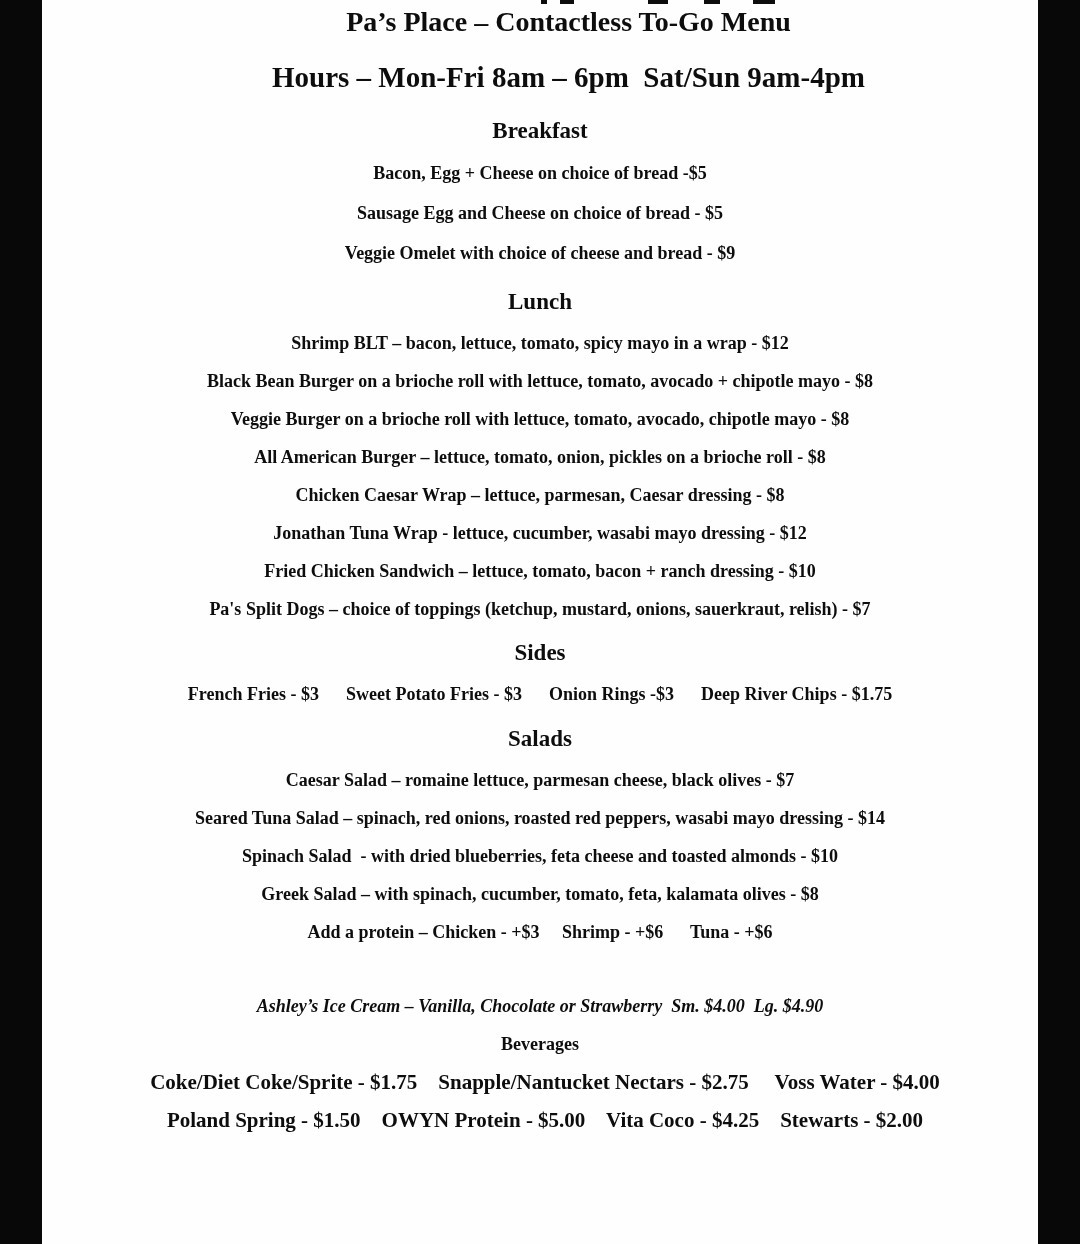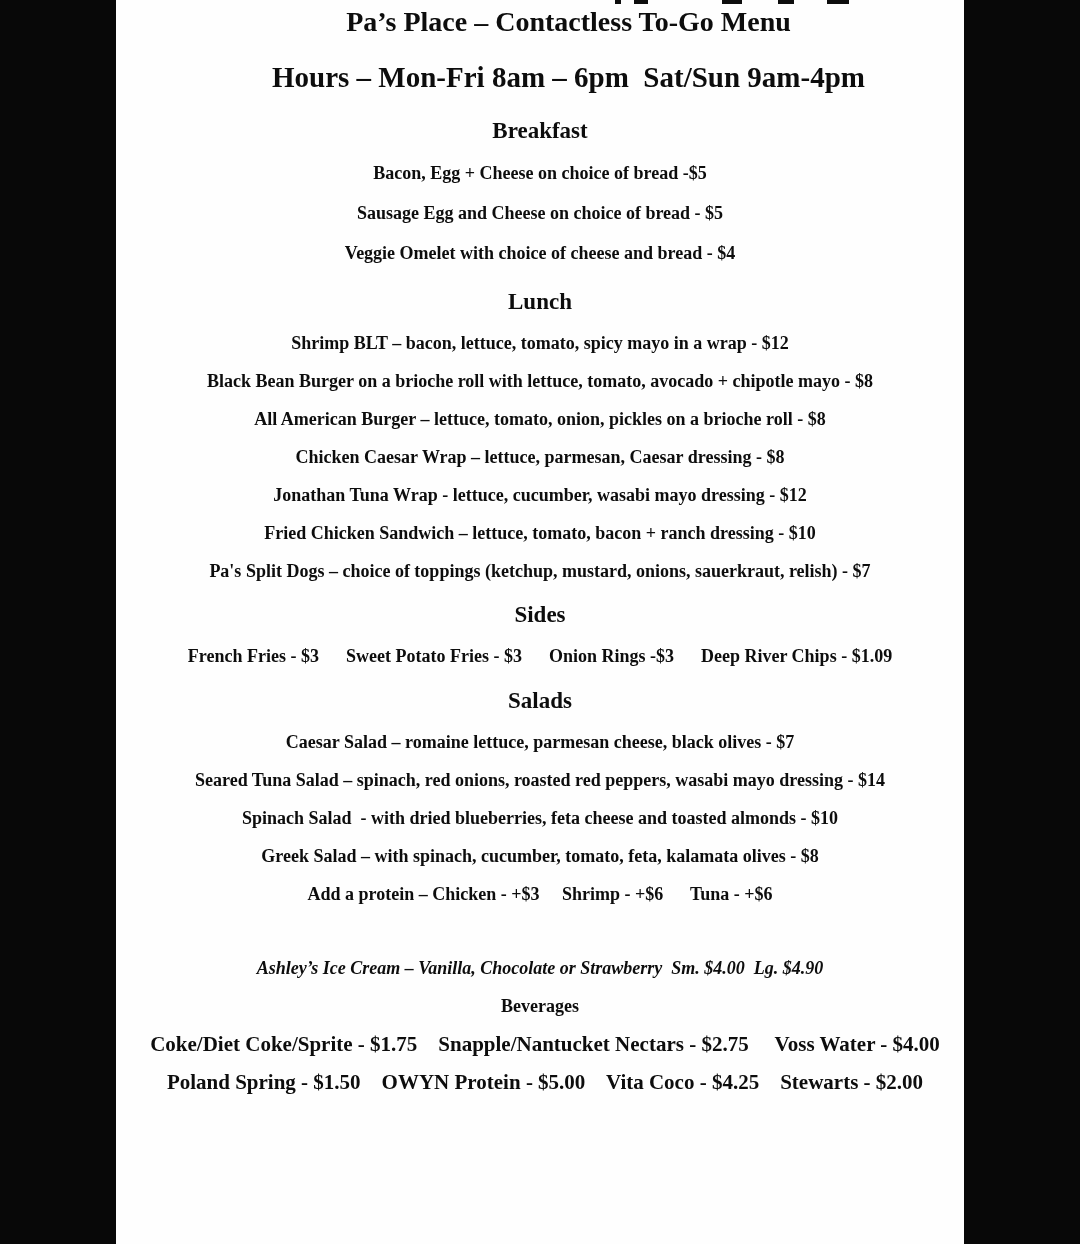--- a/index.html
+++ b/index.html
@@ -6,21 +6,21 @@
   body {
     width: 1080px;
     height: 1244px;
     background: #080808;
     overflow: hidden;
     font-family: "Liberation Serif", "DejaVu Serif", serif;
   }
   .page {
     position: relative;
     margin: 0 auto;
-    width: 848px;
+    width: 996px;
     height: 1244px;
     background: #fefefe;
     color: #0d0d0d;
     text-align: center;
     font-weight: bold;
     overflow: hidden;
   }
   .line { white-space: pre-wrap; }
 
   
@@ -68,37 +68,38 @@
 
   <div class="hdr">
     <div class="line title">Pa’s Place – Contactless To-Go Menu</div>
     <div class="line hours">Hours – Mon-Fri 8am – 6pm  Sat/Sun 9am-4pm</div>
   </div>
 
   <div class="sec bk">
     <div class="line sec-h breakfast">Breakfast</div>
     <div class="line item">Bacon, Egg + Cheese on choice of bread -$5</div>
     <div class="line item">Sausage Egg and Cheese on choice of bread - $5</div>
-    <div class="line item">Veggie Omelet with choice of cheese and bread - $4</div>
+    <div class="line item">Veggie Omelet with choice of cheese and bread - $9</div>
   </div>
 
   <div class="sec lu">
     <div class="line sec-h lunch">Lunch</div>
     <div class="line item">Shrimp BLT – bacon, lettuce, tomato, spicy mayo in a wrap - $12</div>
     <div class="line item">Black Bean Burger on a brioche roll with lettuce, tomato, avocado + chipotle mayo - $8</div>
+    <div class="line item">Veggie Burger on a brioche roll with lettuce, tomato, avocado, chipotle mayo - $8</div>
     <div class="line item">All American Burger – lettuce, tomato, onion, pickles on a brioche roll - $8</div>
     <div class="line item">Chicken Caesar Wrap – lettuce, parmesan, Caesar dressing - $8</div>
     <div class="line item">Jonathan Tuna Wrap - lettuce, cucumber, wasabi mayo dressing - $12</div>
     <div class="line item">Fried Chicken Sandwich – lettuce, tomato, bacon + ranch dressing - $10</div>
     <div class="line item">Pa's Split Dogs – choice of toppings (ketchup, mustard, onions, sauerkraut, relish) - $7</div>
   </div>
 
   <div class="sec si">
     <div class="line sec-h sides">Sides</div>
-    <div class="line item">French Fries - $3      Sweet Potato Fries - $3      Onion Rings -$3      Deep River Chips - $1.09</div>
+    <div class="line item">French Fries - $3      Sweet Potato Fries - $3      Onion Rings -$3      Deep River Chips - $1.75</div>
   </div>
 
   <div class="sec sa">
     <div class="line sec-h salads">Salads</div>
     <div class="line item">Caesar Salad – romaine lettuce, parmesan cheese, black olives - $7</div>
     <div class="line item">Seared Tuna Salad – spinach, red onions, roasted red peppers, wasabi mayo dressing - $14</div>
     <div class="line item">Spinach Salad  - with dried blueberries, feta cheese and toasted almonds - $10</div>
     <div class="line item">Greek Salad – with spinach, cucumber, tomato, feta, kalamata olives - $8</div>
     <div class="line item">Add a protein – Chicken - +$3     Shrimp - +$6      Tuna - +$6</div>
   </div>

